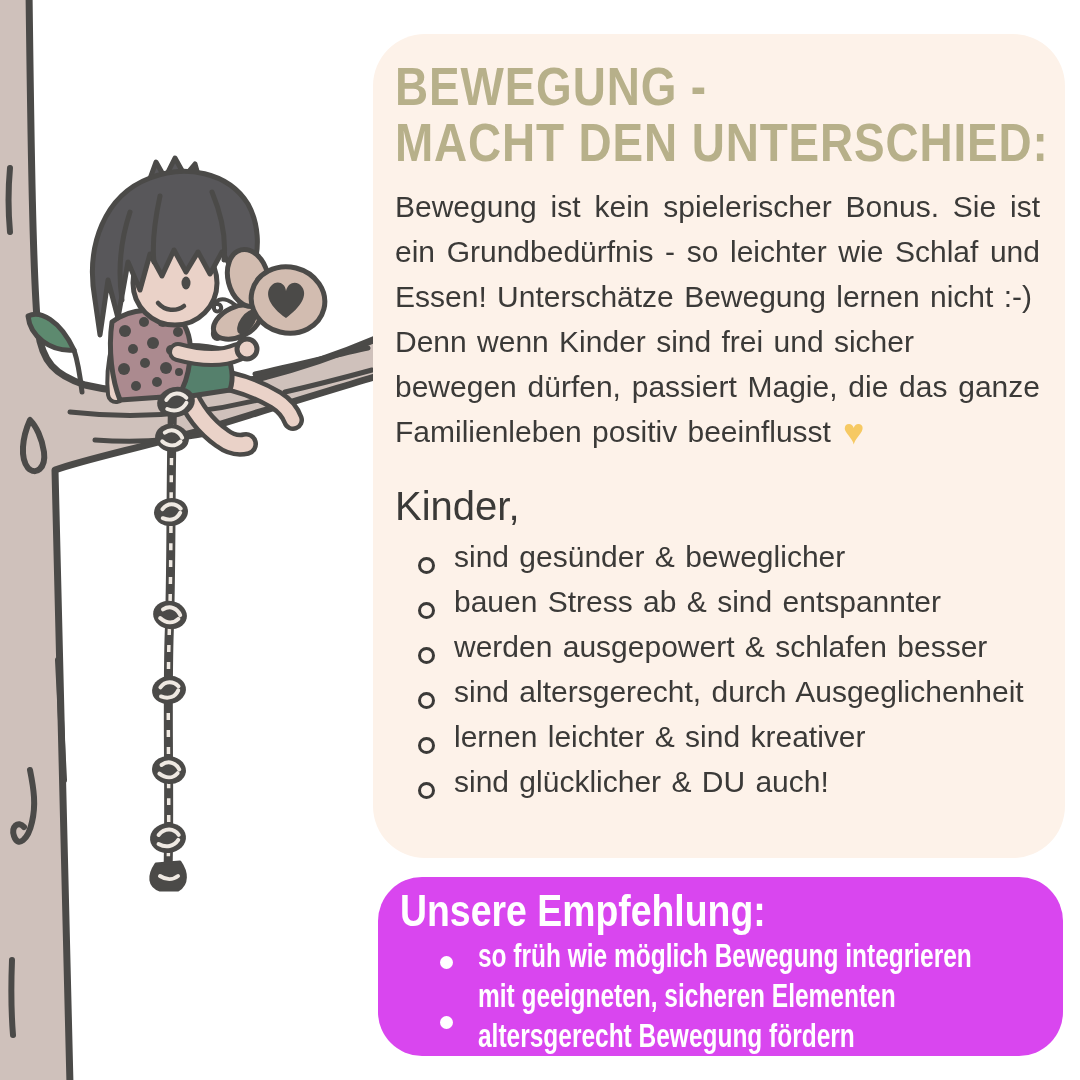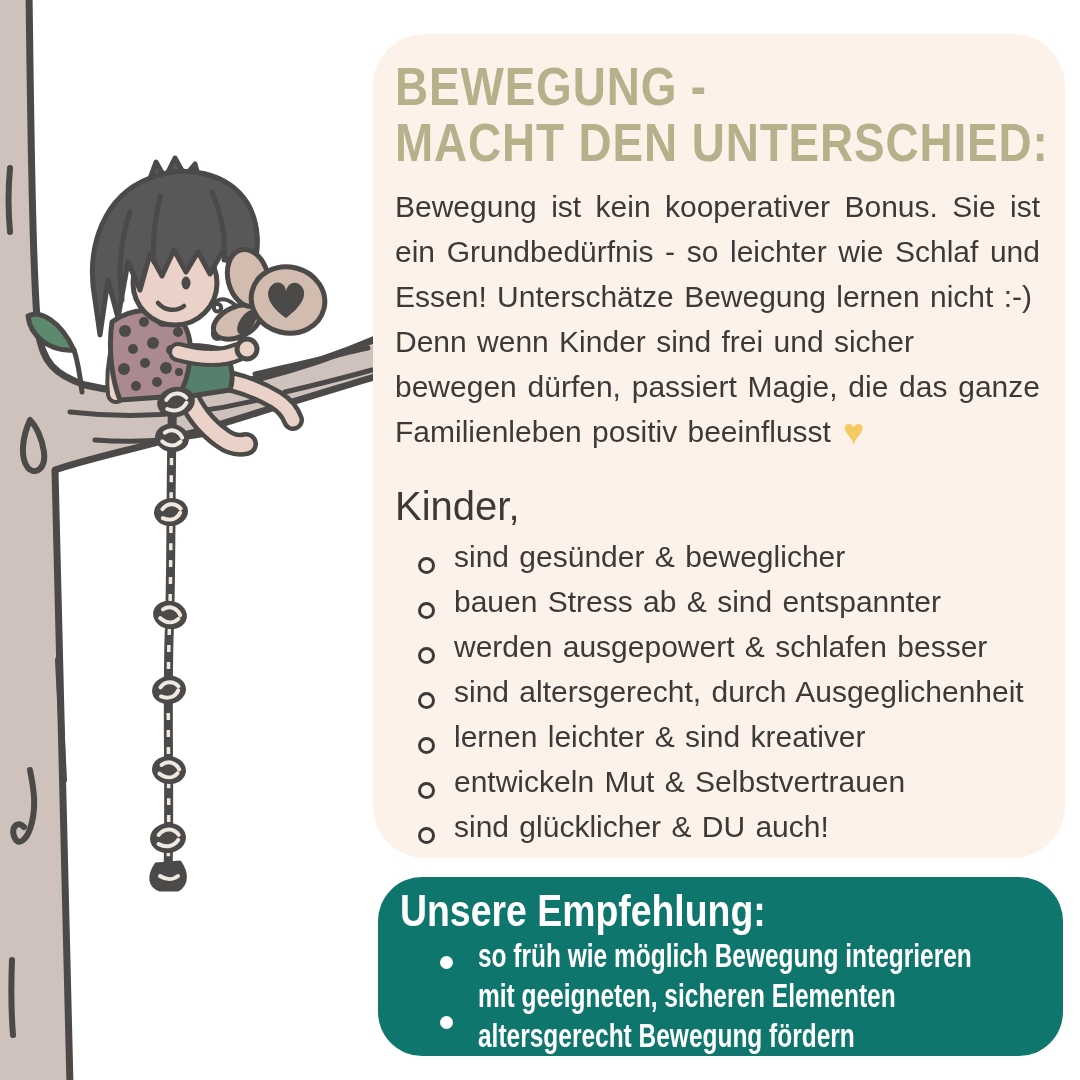--- a/index.html
+++ b/index.html
@@ -21,21 +21,21 @@
   .para-line.just{text-align:justify;text-align-last:justify;}
   .heart{color:#f6c963;font-size:36px;margin-left:12px;vertical-align:-2px;}
   .list-intro{margin-top:30px;font-size:40px;line-height:45px;color:#3b3a38;}
   .li{display:flex;align-items:flex-end;height:45px;padding-left:23px;color:#3b3a38;}
   .ring{flex:0 0 auto;width:11px;height:11px;border:3px solid #3b3a38;border-radius:50%;
         margin-right:19px;}
   .li-text{font-size:30px;word-spacing:2px;white-space:nowrap;}
 
   
   .card-reco{position:absolute;left:378px;top:877px;width:685px;height:179px;
-             background:#0f766e;border-radius:44px;box-sizing:border-box;
+             background:#d946ef;border-radius:44px;box-sizing:border-box;
              padding:10px 20px 0 22px;color:#ffffff;}
   .reco-head{font-size:44px;font-weight:bold;line-height:48px;white-space:nowrap;
              transform:scaleX(0.85);transform-origin:0 50%;}
   .orow{display:flex;align-items:center;}
   .odot{flex:0 0 auto;width:13px;height:13px;border-radius:50%;background:#ffffff;
         margin:14px 25px 0 40px;}
   .otext{font-size:34px;font-weight:bold;line-height:40px;white-space:nowrap;
          transform:scaleX(0.72);transform-origin:0 0;}
 </style>
 </head>
@@ -179,21 +179,21 @@
       <path d="M 286 318 C 270 307 264 294 271 286 C 276 280 285 282 286 291 C 288 282 297 280 302 287 C 308 295 301 307 286 318 Z" fill="#4b4a48"></path>
       <ellipse cx="247" cy="322" rx="7" ry="14" transform="rotate(35 247 322)" fill="#4b4a48"></ellipse>
     </g>
   </svg>
 
   <div class="card-info">
     <div class="title-line">BEWEGUNG -</div>
     <div class="title-line">MACHT DEN UNTERSCHIED:</div>
 
     <div class="para">
-      <div class="para-line just">Bewegung ist kein kooperativer Bonus. Sie ist</div>
+      <div class="para-line just">Bewegung ist kein spielerischer Bonus. Sie ist</div>
       <div class="para-line just">ein Grundbedürfnis - so leichter wie Schlaf und</div>
       <div class="para-line">Essen! Unterschätze Bewegung lernen nicht :-)</div>
       <div class="para-line">Denn wenn Kinder sind frei und sicher</div>
       <div class="para-line just">bewegen dürfen, passiert Magie, die das ganze</div>
       <div class="para-line">
         <span>Familienleben positiv beeinflusst</span><span class="heart">♥</span>
       </div>
     </div>
 
     <div class="list-intro">Kinder,</div>
@@ -214,24 +214,20 @@
       <div class="li">
         <span class="ring"></span>
         <span class="li-text">sind altersgerecht, durch Ausgeglichenheit</span>
       </div>
       <div class="li">
         <span class="ring"></span>
         <span class="li-text">lernen leichter &amp; sind kreativer</span>
       </div>
       <div class="li">
         <span class="ring"></span>
-        <span class="li-text">entwickeln Mut &amp; Selbstvertrauen</span>
-      </div>
-      <div class="li">
-        <span class="ring"></span>
         <span class="li-text">sind glücklicher &amp; DU auch!</span>
       </div>
     </div>
   </div>
 
   <div class="card-reco">
     <div class="reco-head">Unsere Empfehlung:</div>
     <div class="orow">
       <span class="odot"></span>
       <div class="otext">so früh wie möglich Bewegung integrieren</div>

